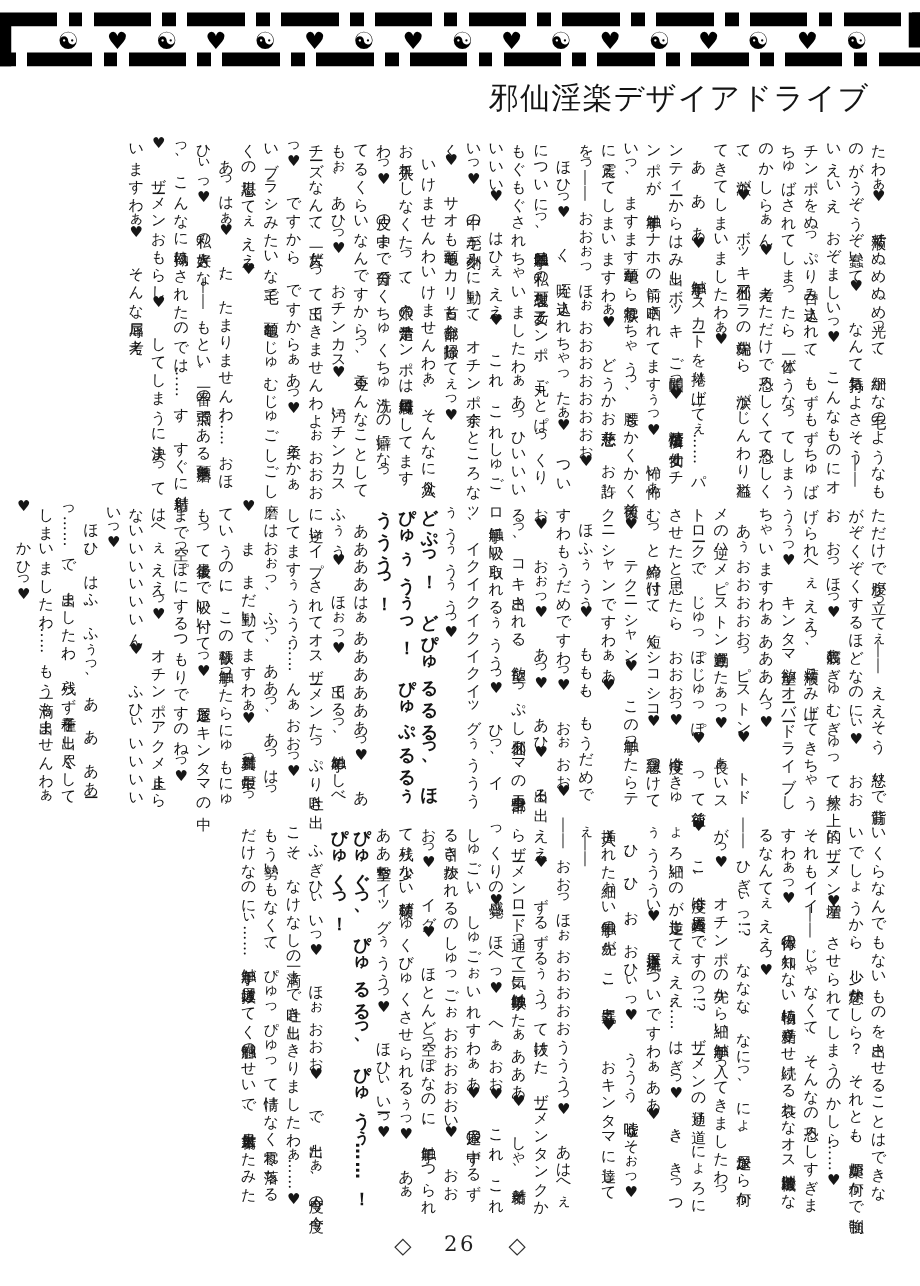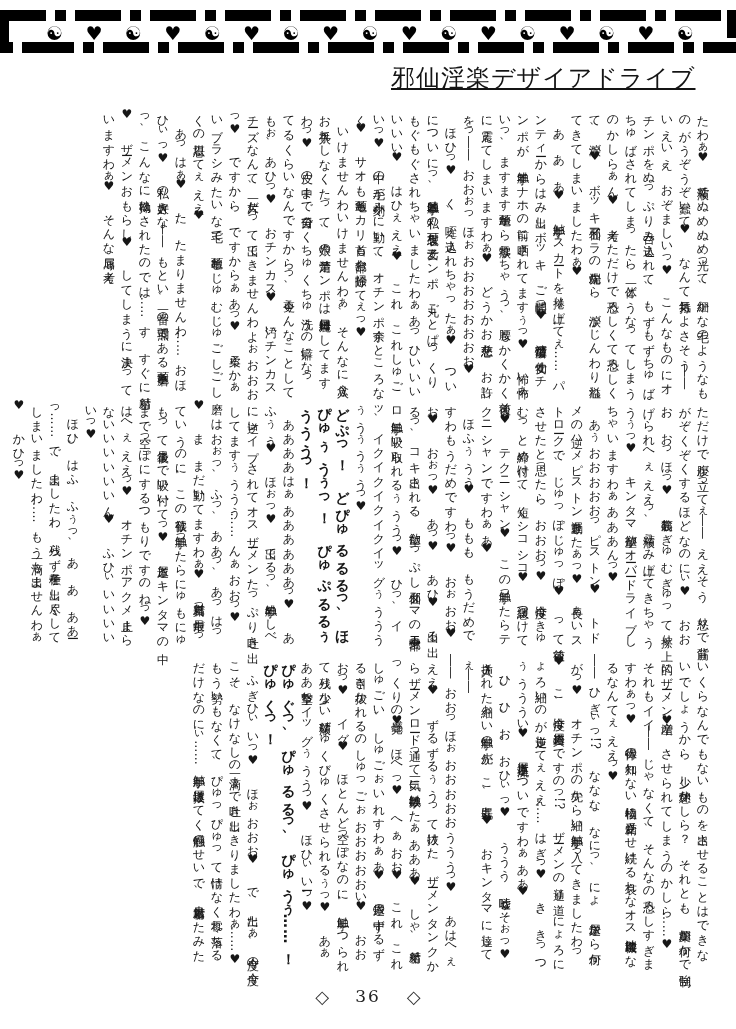--- a/index.html
+++ b/index.html
@@ -20,21 +20,21 @@
   .edge-bar.left{left:0;top:20px;height:33px;}
   .edge-bar.right{right:0;top:10px;height:28px;}
   .symbols-row{position:absolute;left:46px;right:42px;top:20px;height:26px;
     display:flex;justify-content:space-between;align-items:center;
     font-family:"DejaVu Sans",sans-serif;font-size:19px;color:#000;line-height:1;}
   .symbols-row span{display:block;}
 
   
   .title{position:absolute;left:391px;top:62px;width:320px;margin:0;
     font-size:24px;font-weight:400;letter-spacing:1px;white-space:nowrap;
-    font-family:"DejaVu Serif","Liberation Serif",serif;text-decoration:underline;}
+    font-family:"DejaVu Serif","Liberation Serif",serif;}
 
   
   .band{position:absolute;left:64px;width:648px;
     writing-mode:vertical-rl;-webkit-writing-mode:vertical-rl;
     font-size:12px;line-height:18px;letter-spacing:0.6px;
     text-align:left;color:#161616;}
   .band p{margin:0;padding:0;}
   .band1{top:107px;height:288px;}
   .band2{top:398px;height:250px;}
   .band3{top:654px;height:313px;}
@@ -103,17 +103,17 @@
     <p>いくらなんでもないものを出させることはできないでしょうから、少し休憩かしら？　それとも、媚薬か何かで強制的にザーメン増産♥　させられてしまうのかしら……♥　それもイイ――じゃなくて、そんなの恐ろしすぎますわぁっ♥　得体の知れない植物に受精させ続ける哀れなオス汁製造機になるなんてぇええっ♥</p>
     <p>――ひぎぃっ!?　ななな、なにっ、にょ、尿道から何かがっ♥　オチンポの先から細い触手が入ってきましたわっ♥　こ、今度は尿道責めですのっ!?　ザーメンの通り道、にょろにょろ細いのが逆走してぇええ……はぎっ♥　き、きっつぅうううい♥　尿道逆流きついですわぁああ♥</p>
     <p>　ひ、ひ、お、おひぃっ♥　ううう、嘘嘘うそぉっ♥　挿入された細ぉい触手の先が、こ、睾丸に♥　おキンタマに達してぇ――</p>
     <p>――おおっほぉおおおおおうううっ♥　あはへぇええ♥　ずるずるぅうって抜けた、ザーメンタンクからザーメンロード通って一気に触手抜けたぁあああ♥　しゃ、射精そっくりの感覚♥　ほへっ♥　へぁおお♥　これ、これしゅごい、しゅごぉいれすわぁあ♥　尿道の中ずるずる引き抜かれるのしゅっごぉおおおおおい♥　おおおっ♥　イグ♥　ほとんど空っぽなのに、触手につられて残り少ない精液びゅくびゅくさせられるぅっ♥　あぁああ空撃ちイッグぅううっ♥　ほひぃいーっ♥</p>
     <p class="sfx">ぴゅぐっ、ぴゅるるっ、ぴゅうぅ……！　ぴゅくっ！</p>
     <p>　ふぎひぃいっ♥　ほぉおおお♥　で、出たぁ、今度の今度こそ、なけなしの一滴まで吐き出しきりましたわぁ……♥　もう勢いもなくて、ぴゅっぴゅって情けなく零れ落ちるだけなのにぃ……触手が尿道抜けてく感触のせいで、大量射精したみた</p>
   </section>
 
   <footer class="footer">
     <span class="diamond">◇</span>
-    <span class="num">36</span>
+    <span class="num">26</span>
     <span class="diamond">◇</span>
   </footer>
 
 </div>
 
 </body></html>

